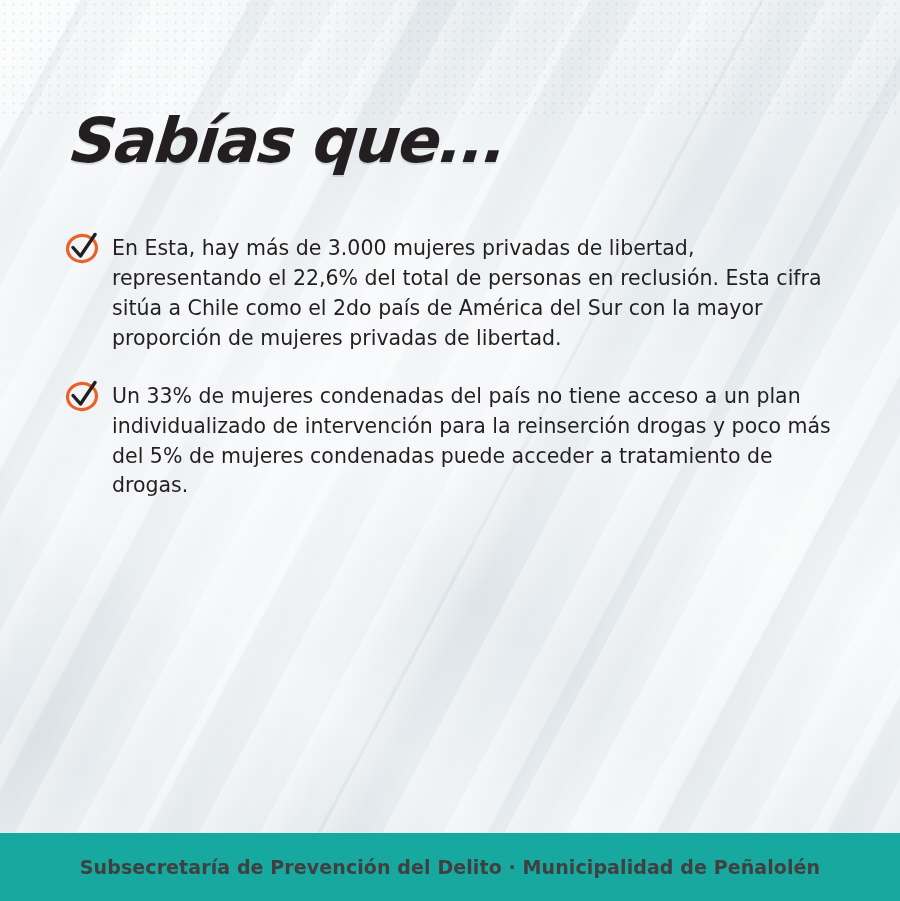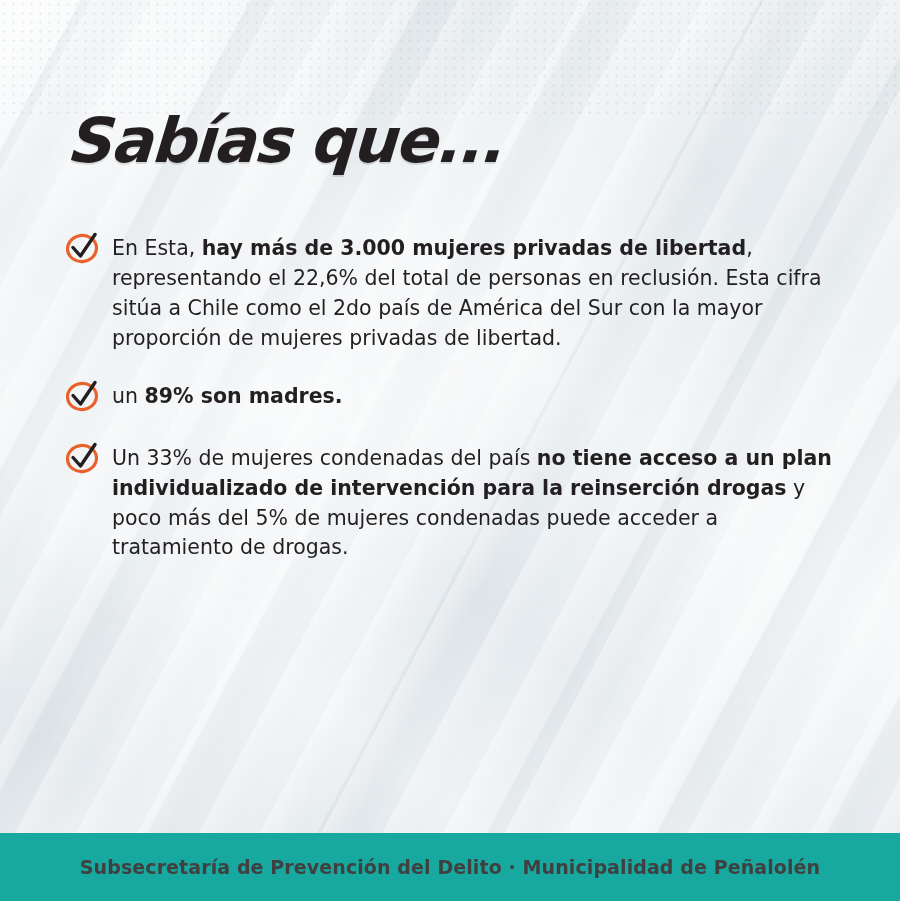--- a/index.html
+++ b/index.html
@@ -94,21 +94,21 @@
   }
 
   .fact-text {
     font-family: "DejaVu Sans", sans-serif;
     font-size: 20.5px;
     line-height: 1.46;
     color: #231f20;
     padding-top: 2px;
   }
   .fact-text b {
-    font-weight: 700;
+    font-weight: 400;
   }
 
   #footer {
     position: absolute;
     left: 0;
     right: 0;
     bottom: 0;
     height: 68px;
     background: #17a8a0;
     display: flex;
@@ -142,31 +142,20 @@
           <svg width="40" height="40" viewBox="0 0 40 40" xmlns="http://www.w3.org/2000/svg">
             <ellipse cx="20" cy="20.5" rx="14.5" ry="13" fill="none" stroke="#E8622A" stroke-width="3.2" transform="rotate(-8 20 20.5)"></ellipse>
             <path d="M11 19.5 L18.5 28 L33 6.5" fill="none" stroke="#231F20" stroke-width="3.4" stroke-linecap="round" stroke-linejoin="round"></path>
           </svg>
         </span>
         <div class="fact-text">
           <span>En Esta, </span><b>hay más de 3.000 mujeres privadas de libertad</b><span>, representando el 22,6% del total de personas en reclusión. Esta cifra sitúa a Chile como el 2do país de América del Sur con la mayor proporción de mujeres privadas de libertad.</span>
         </div>
       </div>
 
-      <div class="fact">
-        <span class="check">
-          <svg width="40" height="40" viewBox="0 0 40 40" xmlns="http://www.w3.org/2000/svg">
-            <ellipse cx="20" cy="20.5" rx="14.5" ry="13" fill="none" stroke="#E8622A" stroke-width="3.2" transform="rotate(-8 20 20.5)"></ellipse>
-            <path d="M11 19.5 L18.5 28 L33 6.5" fill="none" stroke="#231F20" stroke-width="3.4" stroke-linecap="round" stroke-linejoin="round"></path>
-          </svg>
-        </span>
-        <div class="fact-text">
-          <span>un </span><b>89% son madres.</b>
-        </div>
-      </div>
 
 
       <div class="fact">
         <span class="check">
           <svg width="40" height="40" viewBox="0 0 40 40" xmlns="http://www.w3.org/2000/svg">
             <ellipse cx="20" cy="20.5" rx="14.5" ry="13" fill="none" stroke="#E8622A" stroke-width="3.2" transform="rotate(-8 20 20.5)"></ellipse>
             <path d="M11 19.5 L18.5 28 L33 6.5" fill="none" stroke="#231F20" stroke-width="3.4" stroke-linecap="round" stroke-linejoin="round"></path>
           </svg>
         </span>
         <div class="fact-text">

